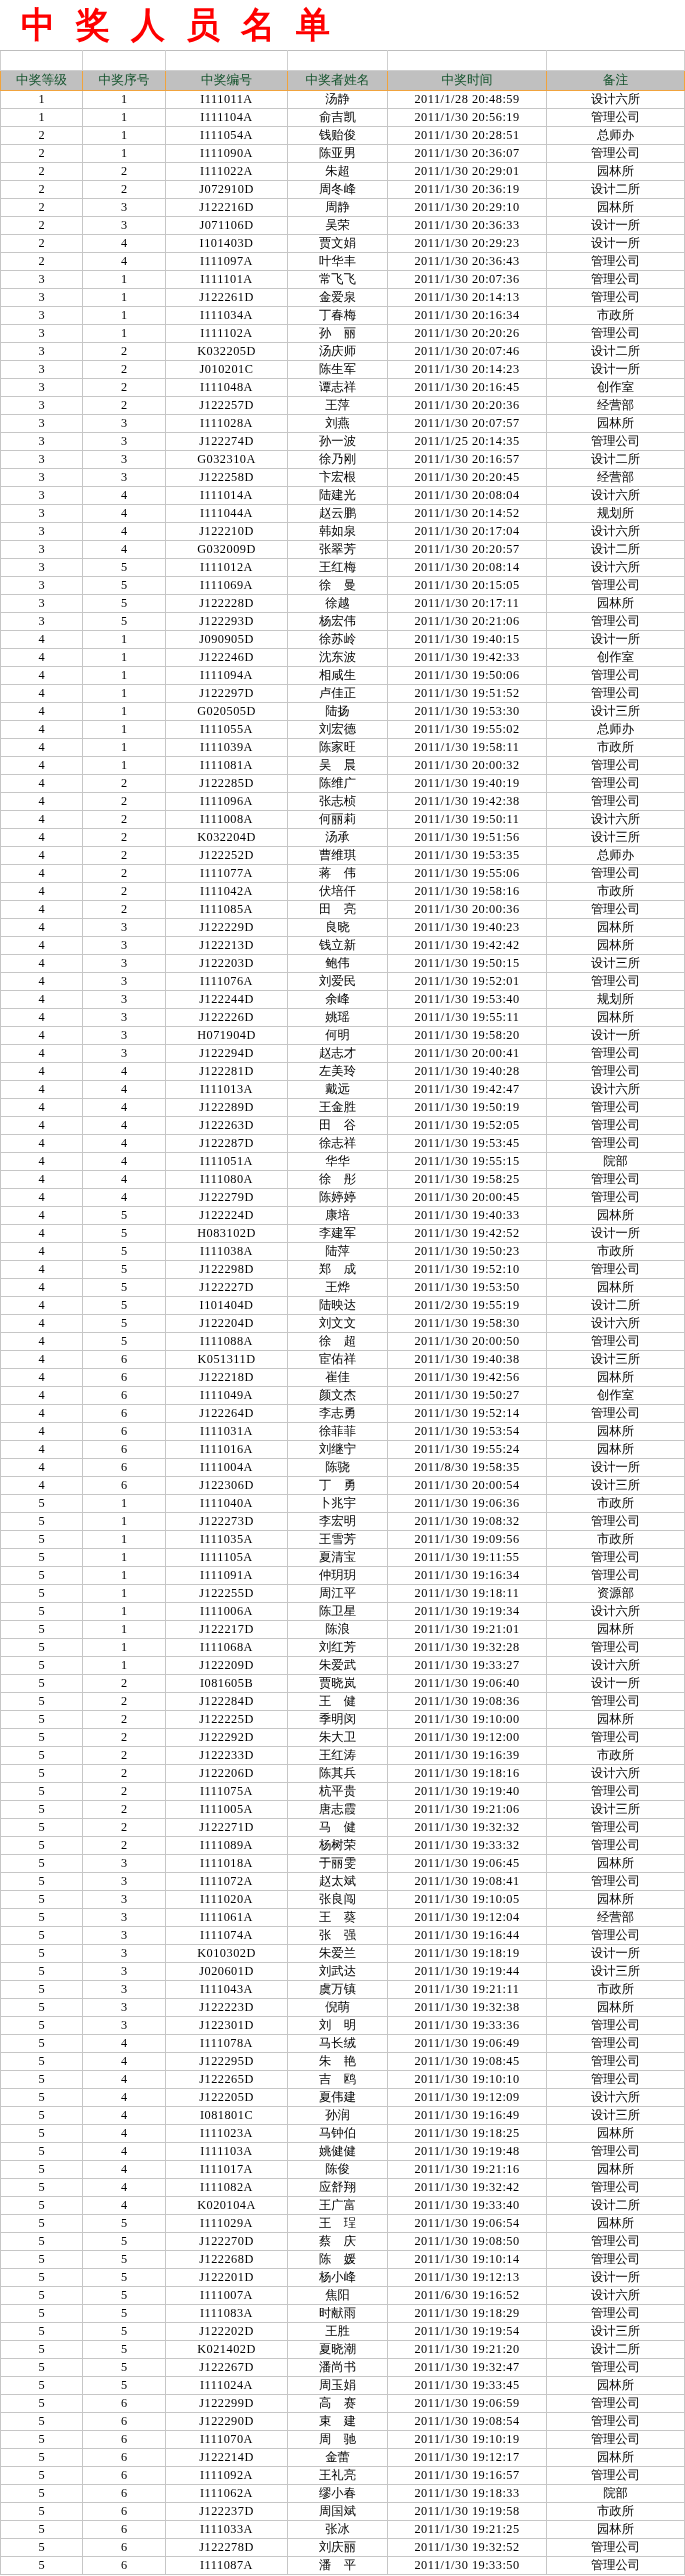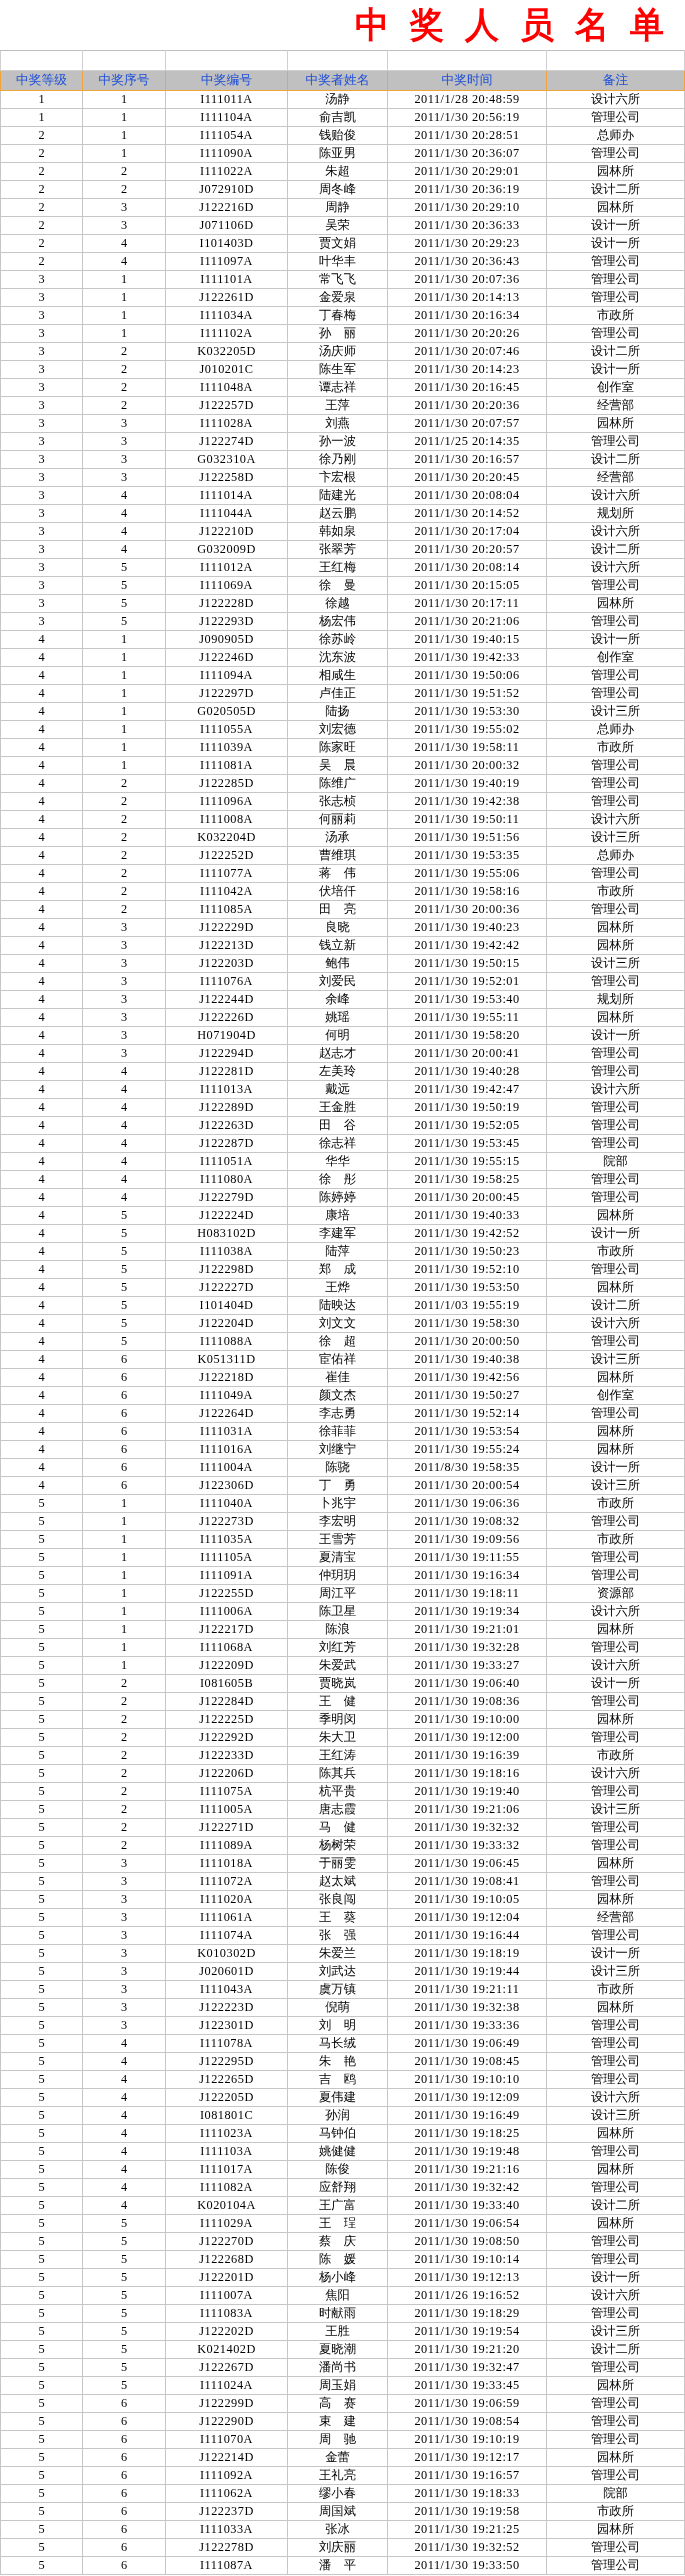--- a/index.html
+++ b/index.html
@@ -1,30 +1,30 @@
 <!DOCTYPE html>
 <html style="font-size:15px"><head>
 <meta charset="utf-8">
 <style>
   html,body{margin:0;padding:0;background:#ffffff;}
   body{width:685px;font-family:"Liberation Serif","DejaVu Serif",serif;}
   .page{width:685px;overflow:hidden;}
-  .title-bar{height:50px;display:flex;align-items:center;justify-content:flex-end;}
+  .title-bar{height:50px;display:flex;align-items:center;justify-content:flex-start;}
   .title-text{
     color:#ff0000;font-size:34px;font-weight:bold;letter-spacing:21px;
     text-indent:21px;font-family:"Liberation Serif","DejaVu Serif",serif;
     white-space:nowrap;transform:scaleY(1.05);
   }
   table{border-collapse:collapse;table-layout:fixed;width:685px;}
   col.c1{width:82px;}col.c2{width:83px;}col.c3{width:122px;}
   col.c4{width:100px;}col.c5{width:159px;}col.c6{width:138px;}
   td,th{padding:0;overflow:hidden;white-space:nowrap;text-align:center;vertical-align:middle;}
   tr.spacer-row td{height:19px;border:0.9px solid #cfcfcf;border-top:0.9px solid #bdbdbd;background:#ffffff;}
   tr.header-row th{
-    height:19px;background:#c0c0c0;color:#1d4ed8;
+    height:19px;background:#c0c0c0;color:#14532d;
     font-size:12.8px;font-weight:normal;border:1.9px solid #f1a33c;
   }
   tr.data-row td{
     height:17px;border:0.9px solid #c6c6c6;font-size:12.3px;color:#000000;line-height:1;
   }
   tr.data-row td.col-time{font-size:12.3px;letter-spacing:0.5px;}
   tr.data-row td.col-code{letter-spacing:0.5px;}
 </style>
 </head>
 <body>
@@ -663,21 +663,21 @@
     <td class="col-name">王烨</td>
     <td class="col-time">2011/1/30 19:53:50</td>
     <td class="col-remark">园林所</td>
   </tr>
 
   <tr class="data-row">
     <td class="col-level">4</td>
     <td class="col-seq">5</td>
     <td class="col-code">I101404D</td>
     <td class="col-name">陆映达</td>
-    <td class="col-time">2011/1/03 19:55:19</td>
+    <td class="col-time">2011/2/30 19:55:19</td>
     <td class="col-remark">设计二所</td>
   </tr>
 
   <tr class="data-row">
     <td class="col-level">4</td>
     <td class="col-seq">5</td>
     <td class="col-code">J122204D</td>
     <td class="col-name">刘文文</td>
     <td class="col-time">2011/1/30 19:58:30</td>
     <td class="col-remark">设计六所</td>
@@ -1158,21 +1158,21 @@
     <td class="col-name">杨小峰</td>
     <td class="col-time">2011/1/30 19:12:13</td>
     <td class="col-remark">设计一所</td>
   </tr>
 
   <tr class="data-row">
     <td class="col-level">5</td>
     <td class="col-seq">5</td>
     <td class="col-code">I111007A</td>
     <td class="col-name">焦阳</td>
-    <td class="col-time">2011/1/26 19:16:52</td>
+    <td class="col-time">2011/6/30 19:16:52</td>
     <td class="col-remark">设计六所</td>
   </tr>
 
   <tr class="data-row">
     <td class="col-level">5</td>
     <td class="col-seq">5</td>
     <td class="col-code">I111083A</td>
     <td class="col-name">时献雨</td>
     <td class="col-time">2011/1/30 19:18:29</td>
     <td class="col-remark">管理公司</td>

